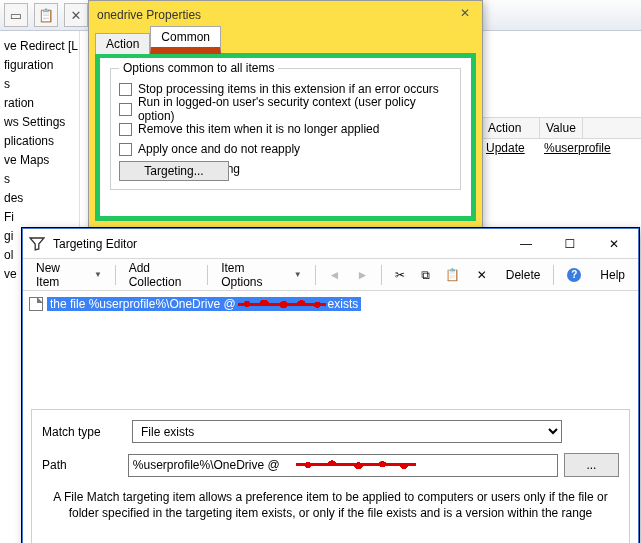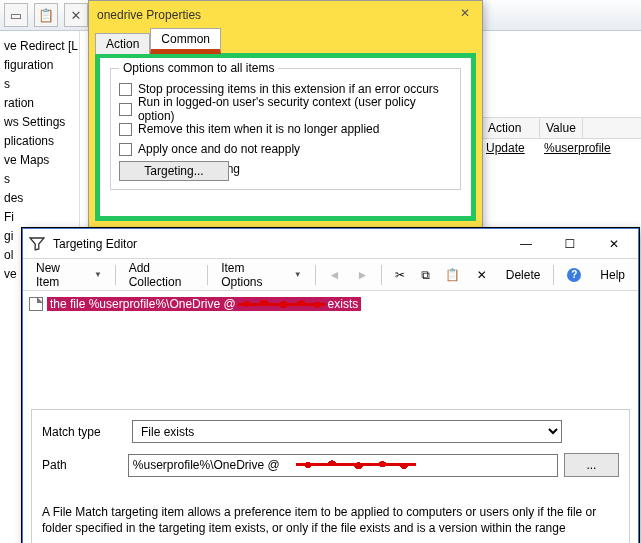--- a/index.html
+++ b/index.html
@@ -84,21 +84,21 @@
     padding: 3px 10px 3px 10px;
     font-size:12px;
     border:1px solid #a9a9a9;
     background:#f0f0f0;
     position:relative;
     top:1px;
     border-bottom:none;
   }
   .tab.active {
     background:#fff;
-    border-bottom:5px solid #c2410c;
+    border-bottom:7px solid #c2410c;
     z-index:2;
   }
   .tab-panel {
     margin: 0 6px;
     background:#fff;
     border:5px solid #22c55e;
     height: 168px;
     padding: 10px;
   }
   .groupbox {
@@ -165,21 +165,21 @@
   .ed-tree {
     flex: 0 0 112px;
     overflow:auto;
     padding:4px 6px;
   }
   .tree-row {
     display:flex; align-items:center; gap:4px;
     height:18px;
   }
   .tree-row .sel {
-    background:#be185d; color:#fff; padding:0 3px;
+    background:#3b82f6; color:#fff; padding:0 3px;
     display:inline-flex; align-items:center; gap:2px;
   }
   .redact {
     display:inline-block; position:relative;
     width:88px; height:14px;
   }
   .redact::before {
     content:""; position:absolute; inset:0;
     background:
       radial-gradient(6px 5px at 10% 50%, #d00 60%, transparent 61%),
@@ -210,21 +210,22 @@
     background:#fff;
   }
   select.win { width:430px; }
   input.win { width:430px; }
   .browse-btn {
     width:58px; height:24px; border:1px solid #888;
     background:#e9e9e9; text-align:center; line-height:22px;
   }
   .hint {
     font-size:12px; color:#000; line-height:16px;
-    margin-top:17px;
+    margin-top:2px;
+    text-align:center;
   }
   .doc-icon {
     width:14px;height:14px; background:#fff;border:1px solid #777;
     position:relative; display:inline-block;
   }
   .doc-icon::after {
     content:""; position:absolute; right:-1px; top:-1px;
     border:3px solid transparent; border-left-color:#777; border-bottom-color:#777;
   }
   .help-icon {

